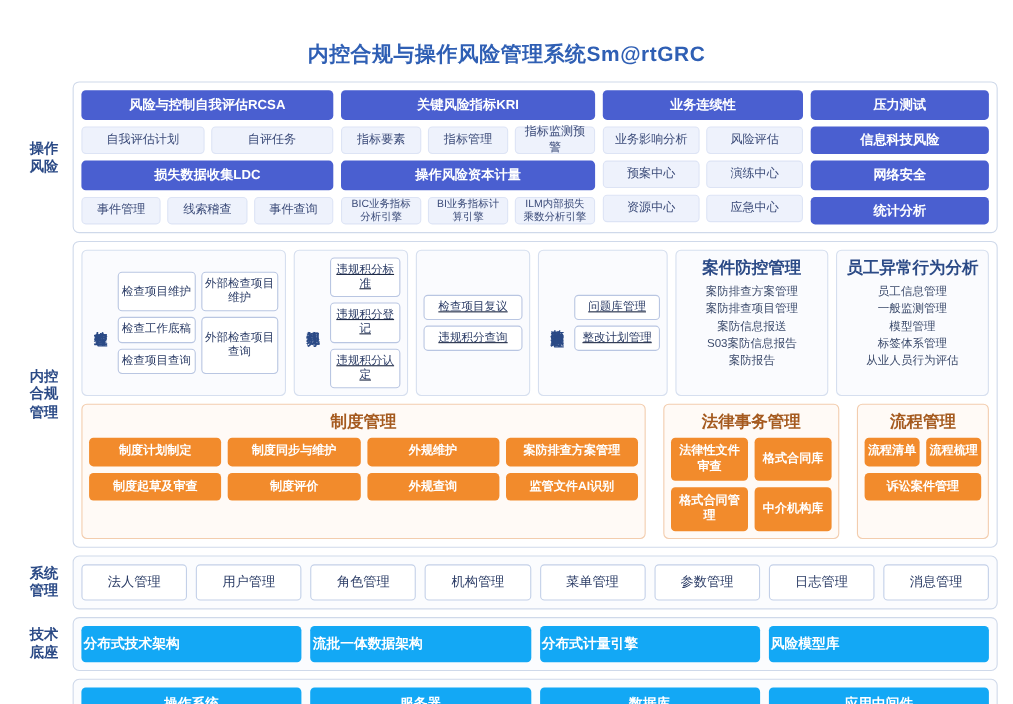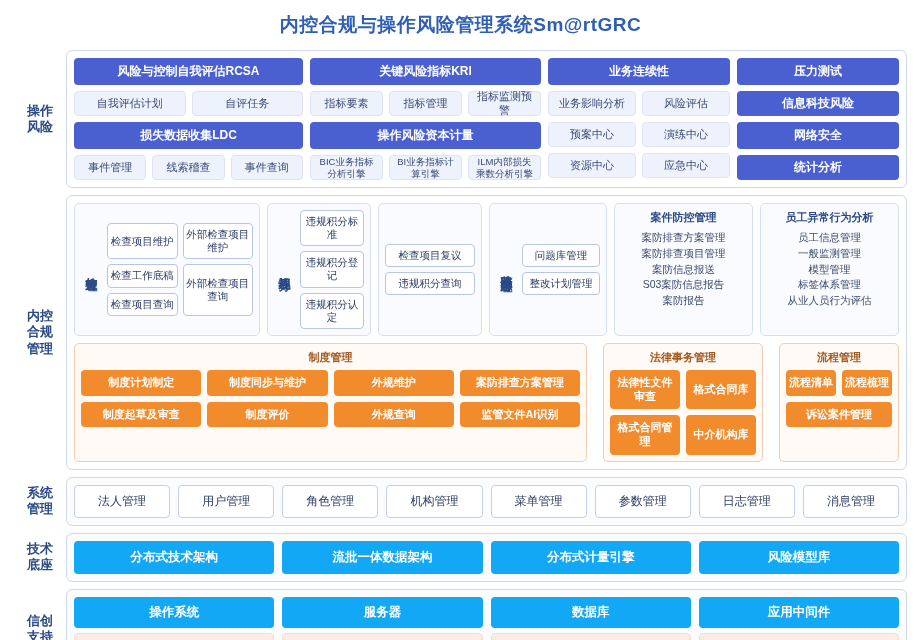--- a/index.html
+++ b/index.html
@@ -3,21 +3,21 @@
 <meta charset="utf-8">
 <style>
   html,body{margin:0;padding:0;}
   body{
     width:921px;height:640px;
     background:#ffffff;
     font-family:"Liberation Sans","DejaVu Sans",sans-serif;
     font-size:11px;color:#1f2a44;
     overflow:hidden;
   }
-  .page{position:relative;width:921px;height:540px;box-sizing:border-box;padding:6px 14px 6px 14px;}
+  .page{position:relative;width:921px;height:540px;box-sizing:border-box;padding:6px 14px 6px 14px;margin-top:24px;}
   .title{
     text-align:center;font-size:19px;font-weight:bold;color:#2f5fb4;
     letter-spacing:.5px;margin:6px 0 12px 0;
   }
   
   .band{display:flex;align-items:stretch;margin-bottom:7px;}
   .band-label{
     width:52px;flex:0 0 52px;display:flex;align-items:center;justify-content:center;
     text-align:left;font-weight:bold;font-size:13px;color:#2b4a86;line-height:1.25;
   }
@@ -46,23 +46,23 @@
   .ic-top{display:flex;gap:7px;margin-bottom:7px;}
   .card{
     border:1px solid #d6dfef;border-radius:5px;background:#fafbfe;padding:6px;
     display:flex;gap:6px;box-sizing:border-box;
   }
   .vlabel{
     writing-mode:vertical-rl;text-orientation:upright;
     font-weight:bold;font-size:12px;color:#2b4a86;letter-spacing:1px;
     display:flex;align-items:center;justify-content:center;flex:0 0 20px;line-height:1.1;
   }
-  .card-title{font-weight:bold;font-size:11px;color:#2b4a86;text-align:center;margin-bottom:5px;}
+  .card-title{font-weight:bold;font-size:15px;color:#2b4a86;text-align:center;margin-bottom:5px;}
   .grid2{display:grid;grid-template-columns:1fr 1fr;gap:5px;}
-  .grid1{display:grid;grid-template-columns:1fr;gap:5px;}
+  .grid1{display:grid;grid-template-columns:1fr;gap:5px;text-decoration:underline;}
   .cell{
     background:#fff;border:1px solid #b9c6e2;border-radius:4px;
     font-size:10.5px;color:#2b3c66;text-align:center;padding:4px 2px;line-height:1.25;
     display:flex;align-items:center;justify-content:center;
   }
   .plain-list{font-size:10.5px;color:#3b4a6b;line-height:1.5;text-align:center;}
   .plain-list div{white-space:nowrap;}
   .ic-bottom{display:flex;gap:16px;}
   .obox{border:1px solid #f3cdae;border-radius:5px;background:#fffaf6;padding:6px;box-sizing:border-box;}
   .obox .card-title{color:#a55a1f;}
@@ -74,21 +74,21 @@
   }
   
   .eq{display:flex;gap:8px;}
   .eq>div{flex:1;}
   .sys-cell{
     background:#fff;border:1px solid #c3d0e8;border-radius:4px;color:#2b3c66;
     font-size:12px;text-align:center;padding:7px 6px;
   }
   .tech-cell{
     background:#13a8f5;color:#fff;border-radius:4px;font-weight:bold;font-size:12.5px;
-    text-align:center;padding:8px 2px;
+    text-align:left;padding:8px 2px;
   }
   .xc-col{display:flex;flex-direction:column;gap:5px;flex:1;}
   .xc-head{background:#13a8f5;color:#fff;border-radius:4px;font-weight:bold;font-size:12.5px;text-align:center;padding:7px 2px;}
   .xc-sub{background:#fdece6;color:#8a4f36;border-radius:4px;font-size:11px;text-align:center;padding:6px 2px;border:1px solid #f8dccf;
           white-space:nowrap;overflow:hidden;text-overflow:ellipsis;}
 </style>
 </head>
 <body>
 
 <div class="page">

